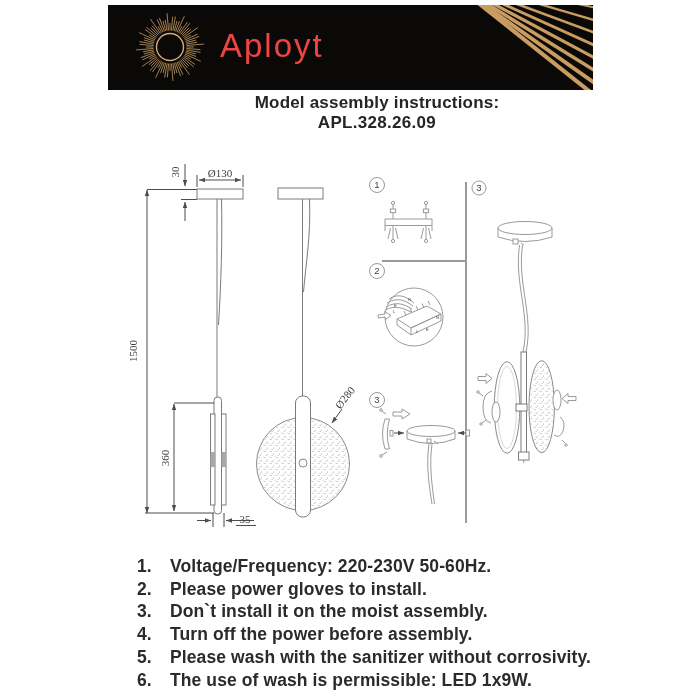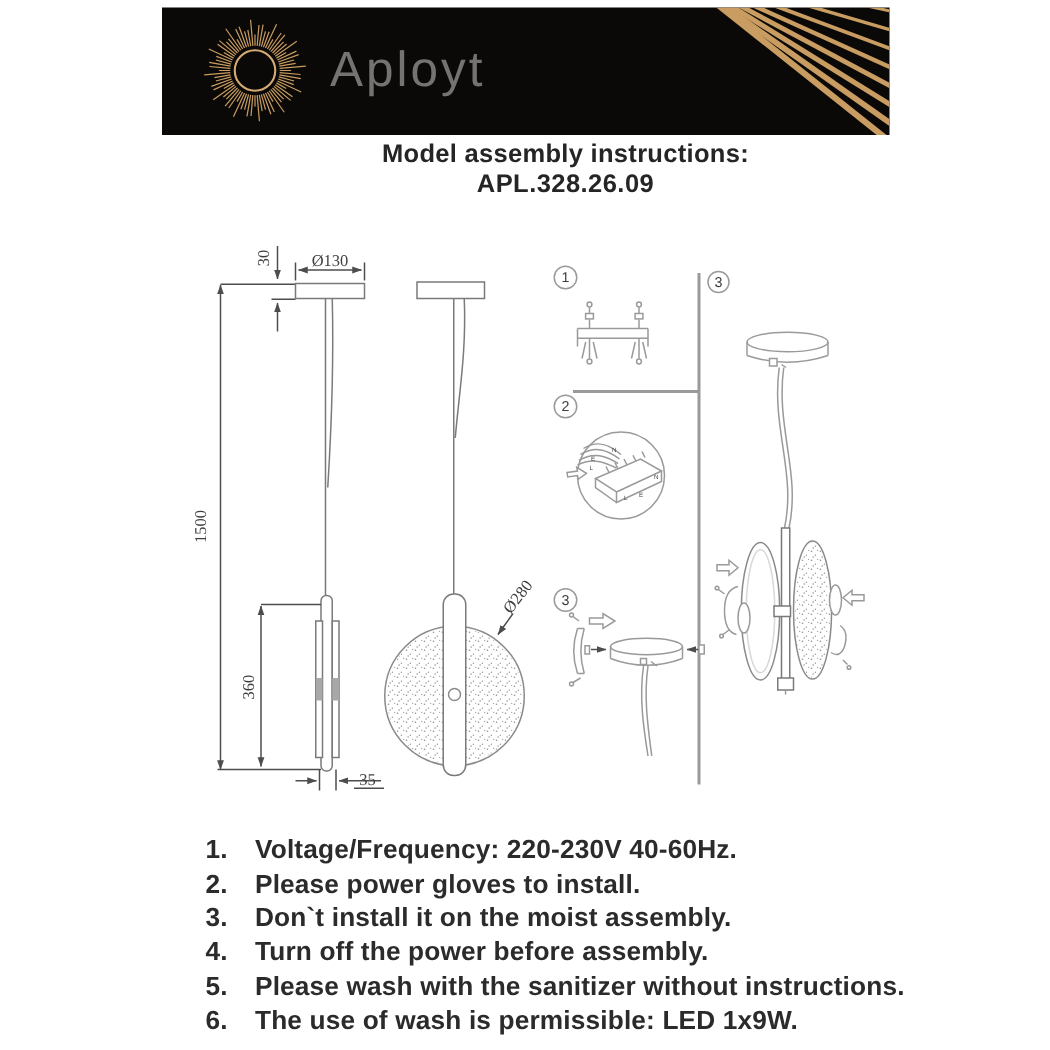--- a/index.html
+++ b/index.html
@@ -1,20 +1,20 @@
 <!DOCTYPE html>
 <html><head>
 <meta charset="utf-8">
 <style>
   html,body{margin:0;padding:0;background:#fff;}
   .page{position:relative;width:700px;height:700px;background:#ffffff;overflow:hidden;
         font-family:"Liberation Sans",sans-serif;}
   .banner{position:absolute;left:108px;top:5px;width:485px;height:85px;background:#0b0907;overflow:hidden;}
   .banner svg{position:absolute;left:0;top:0;}
-  .brand{position:absolute;left:112px;top:22px;font-size:33px;font-weight:400;color:#737373;
+  .brand{position:absolute;left:112px;top:22px;font-size:33px;font-weight:400;color:#ef4444;
          letter-spacing:2px;font-family:"Liberation Sans",sans-serif;}
   .title-block{position:absolute;top:93px;left:0;width:700px;text-align:center;color:#252525;padding-left:27px;}
   .title-line{font-size:17px;line-height:20px;font-weight:600;letter-spacing:.2px;}
   .model-line{font-size:17px;line-height:19px;font-weight:600;letter-spacing:.3px;}
   .drawing{position:absolute;left:0;top:0;}
   .instructions{position:absolute;left:137px;top:555px;width:540px;color:#2b2b2b;}
   .instr-row{display:flex;font-size:17.5px;line-height:22.7px;font-weight:600;letter-spacing:.1px;}
   .instr-row .num{width:33px;flex:0 0 33px;}
   .instr-row .txt{flex:1;}
   
@@ -279,36 +279,36 @@
       <path class="lite" d="M562,440 l3,3"></path>
       <circle class="lite" cx="566" cy="445" r="1.2"></circle>
       <polygon class="litew" points="478,376.5 486,376.5 486,373.5 492,378.5 486,383.5 486,380.5 478,380.5"></polygon>
       <polygon class="litew" points="576,396.5 568,396.5 568,393.5 562,398.5 568,403.5 568,400.5 576,400.5"></polygon>
     </g>
   </svg>
 
   <div class="instructions">
     <div class="instr-row">
       <span class="num">1.</span>
-      <span class="txt">Voltage/Frequency: 220-230V 40-60Hz.</span>
+      <span class="txt">Voltage/Frequency: 220-230V 50-60Hz.</span>
     </div>
     <div class="instr-row">
       <span class="num">2.</span>
       <span class="txt">Please power gloves to install.</span>
     </div>
     <div class="instr-row">
       <span class="num">3.</span>
       <span class="txt">Don`t install it on the moist assembly.</span>
     </div>
     <div class="instr-row">
       <span class="num">4.</span>
       <span class="txt">Turn off the power before assembly.</span>
     </div>
     <div class="instr-row">
       <span class="num">5.</span>
-      <span class="txt">Please wash with the sanitizer without instructions.</span>
+      <span class="txt">Please wash with the sanitizer without corrosivity.</span>
     </div>
     <div class="instr-row">
       <span class="num">6.</span>
       <span class="txt">The use of wash is permissible: LED 1x9W.</span>
     </div>
   </div>
 </div>
 
 </body></html>

